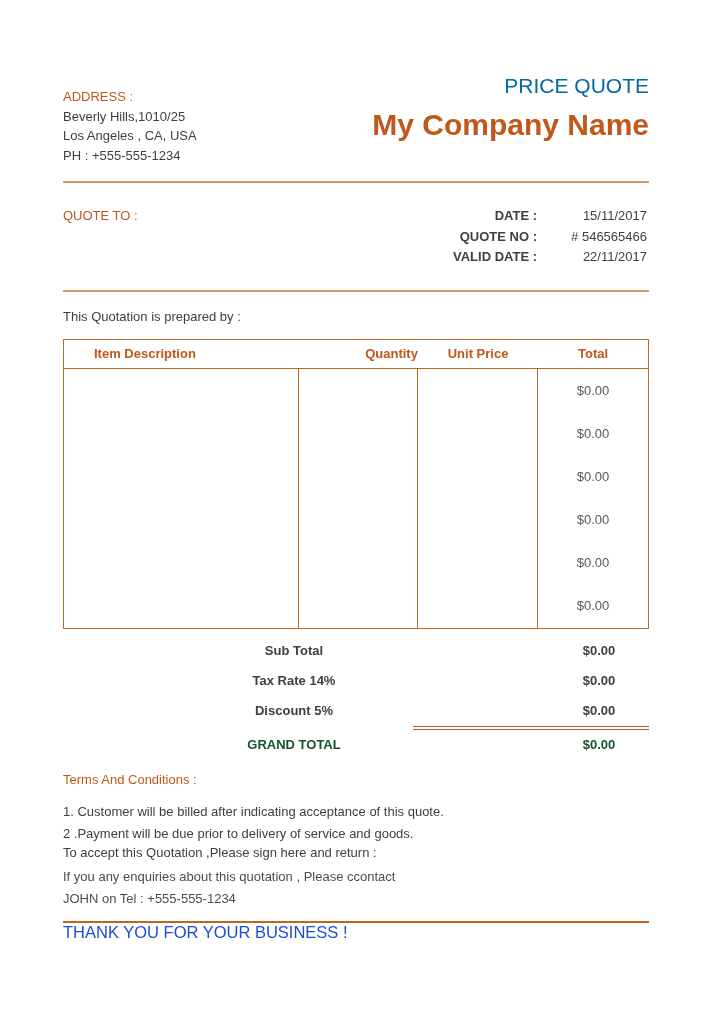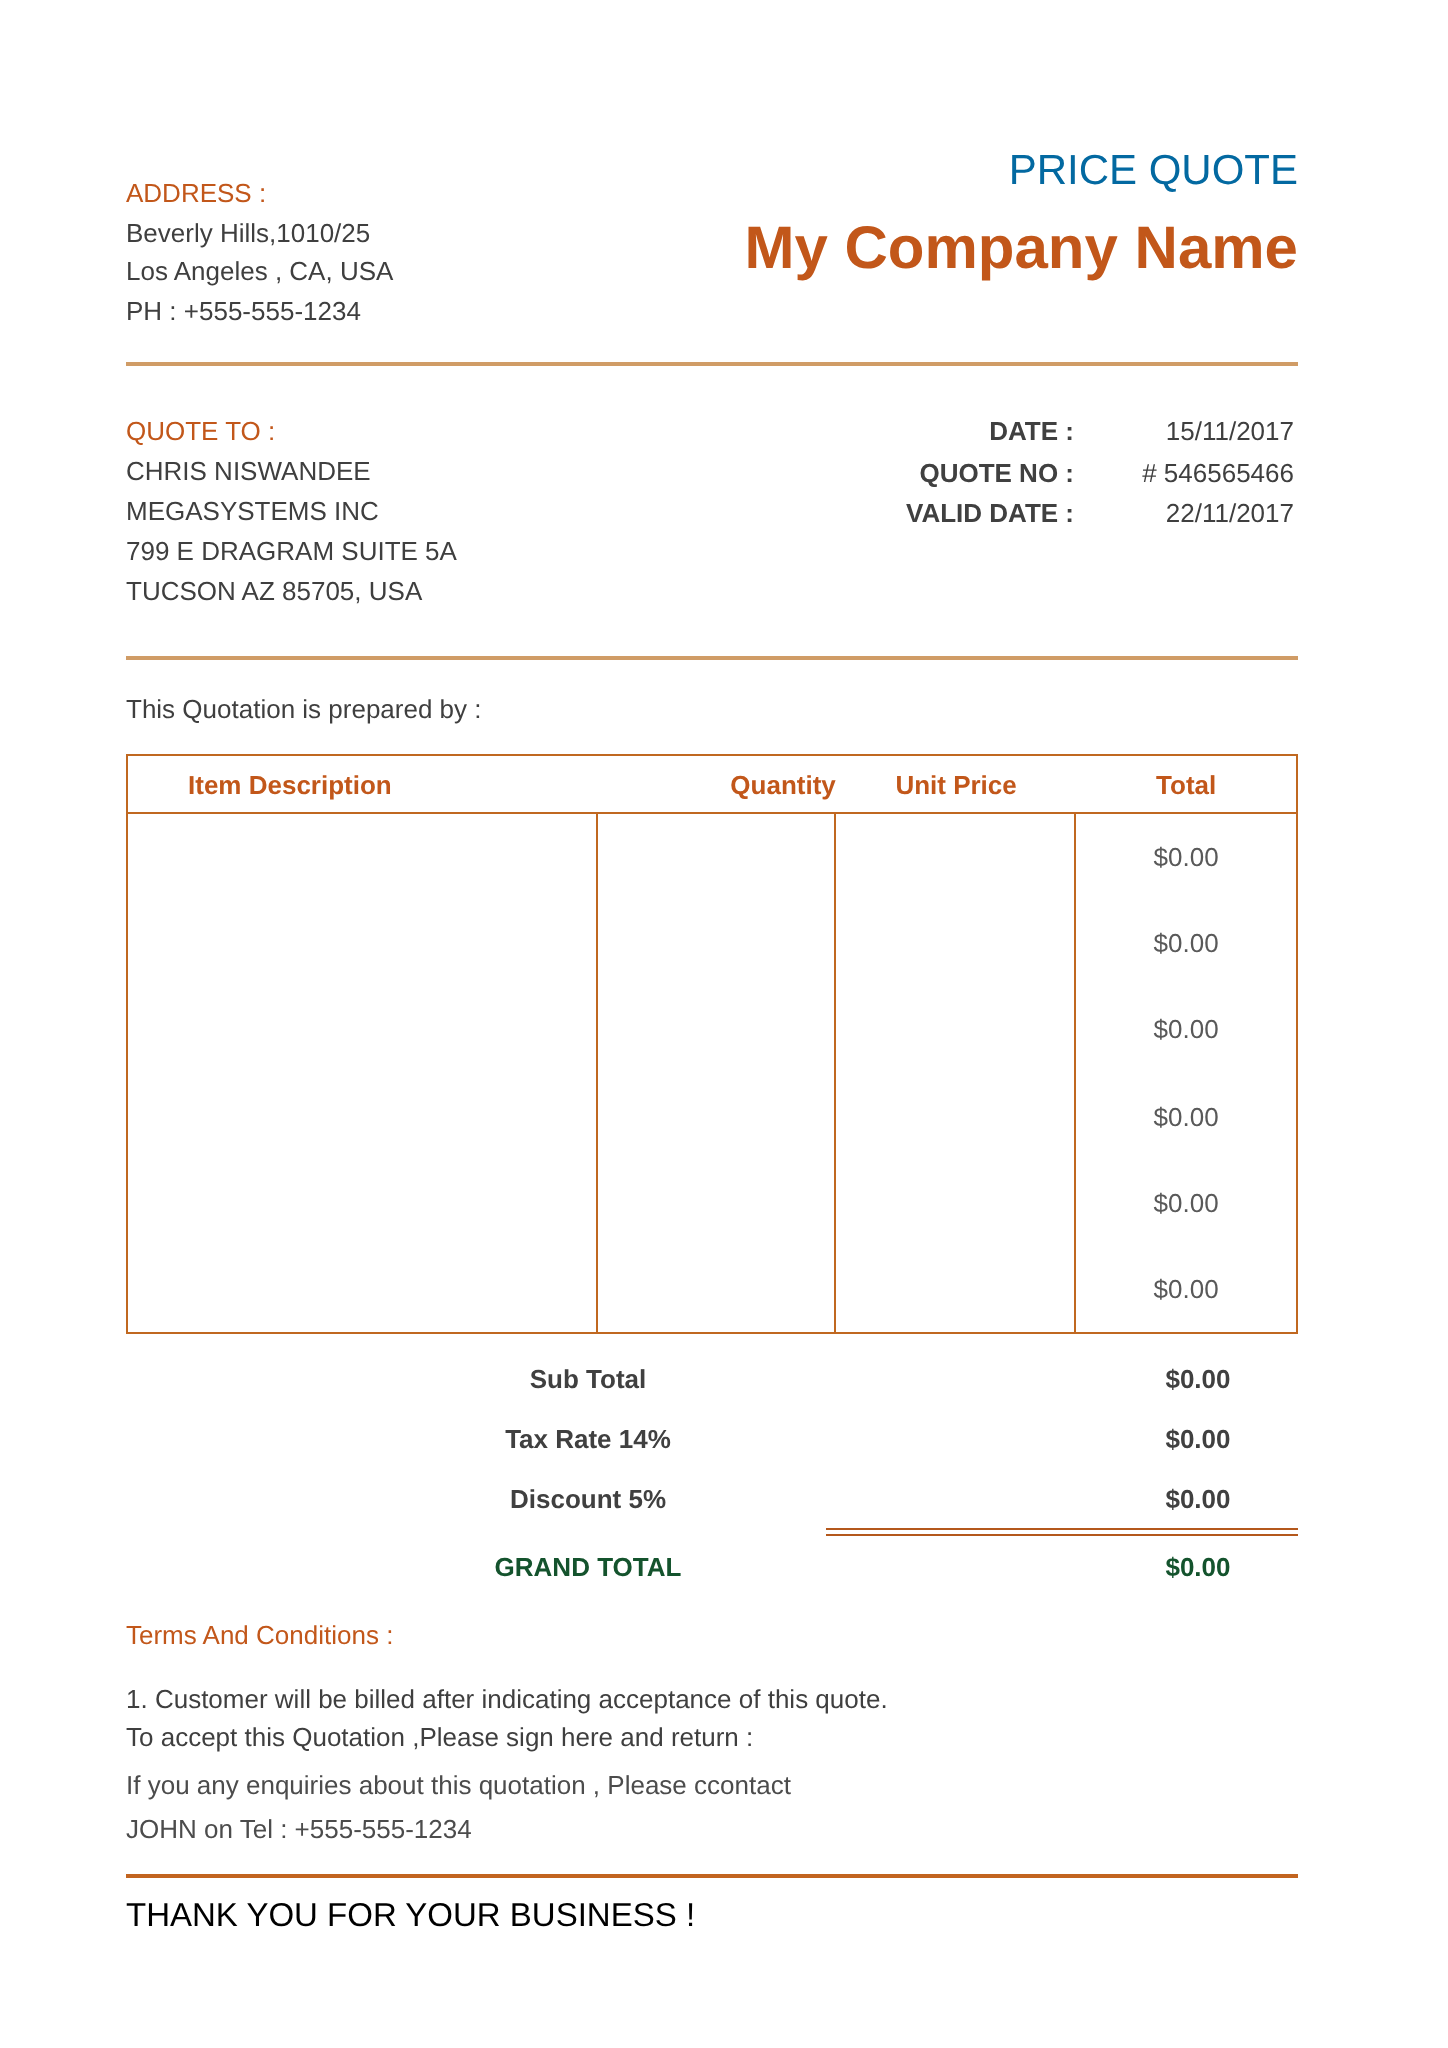--- a/index.html
+++ b/index.html
@@ -60,21 +60,21 @@
 
   
   .terms-head { margin-top: 12px; color: #c2571a; }
   .terms-lines { margin-top: 14px; line-height: 22px; }
   .accept-line { }
 
   
   .enq { text-align: left; line-height: 22px; color: #4c4c4c; }
   .enq1 { margin-top: 6px; }
   .footer-rule { margin-top: 11px; border: none; border-top: 2px solid #c2641f; }
-  .thanks { margin-top: 10px; font-size: 16.5px; color: #000000; }
+  .thanks { font-size: 16.5px; color: #1d4ed8; }
 </style>
 </head>
 <body>
 
 <div class="page">
 
   <div class="hdr">
     <div class="hdr-left">
       <div class="accent">ADDRESS :</div>
       <div>
@@ -86,27 +86,20 @@
     </div>
     <div class="hdr-right">
       <div class="doc-type">PRICE QUOTE</div>
       <div class="company">My Company Name</div>
     </div>
   </div>
 
   <div class="info">
     <div class="info-left">
       <div class="accent">QUOTE TO :</div>
-      <div>
-
-      <div>CHRIS NISWANDEE</div>
-          <div>MEGASYSTEMS INC</div>
-          <div>799 E DRAGRAM SUITE 5A</div>
-          <div>TUCSON AZ 85705,   USA</div>
-        </div>
     </div>
     <div class="info-right">
 
     <div class="info-row">
         <div class="lbl">DATE :</div>
         <div class="val">15/11/2017</div>
       </div>
         <div class="info-row">
         <div class="lbl">QUOTE NO :</div>
         <div class="val"># 546565466</div>
@@ -163,20 +156,21 @@
     <div class="sum-row grand">
       <div class="slbl">GRAND TOTAL</div>
       <div class="sval">$0.00</div>
     </div>
   </div>
 
   <div class="terms-head accent">Terms And Conditions :</div>
   <div class="terms-lines">
 
   <div>1. Customer will be billed after indicating acceptance of this quote.</div>
+      <div>2 .Payment will be due prior to delivery of service and goods.</div>
     </div>
   <div class="accept-line">To accept this Quotation ,Please sign here and return :</div>
 
   <div class="enq enq1">If you any enquiries about this quotation , Please ccontact</div>
   <div class="enq">JOHN on Tel : +555-555-1234</div>
   <hr class="footer-rule">
   <div class="thanks">THANK YOU FOR YOUR BUSINESS !</div>
 
 </div>
 

